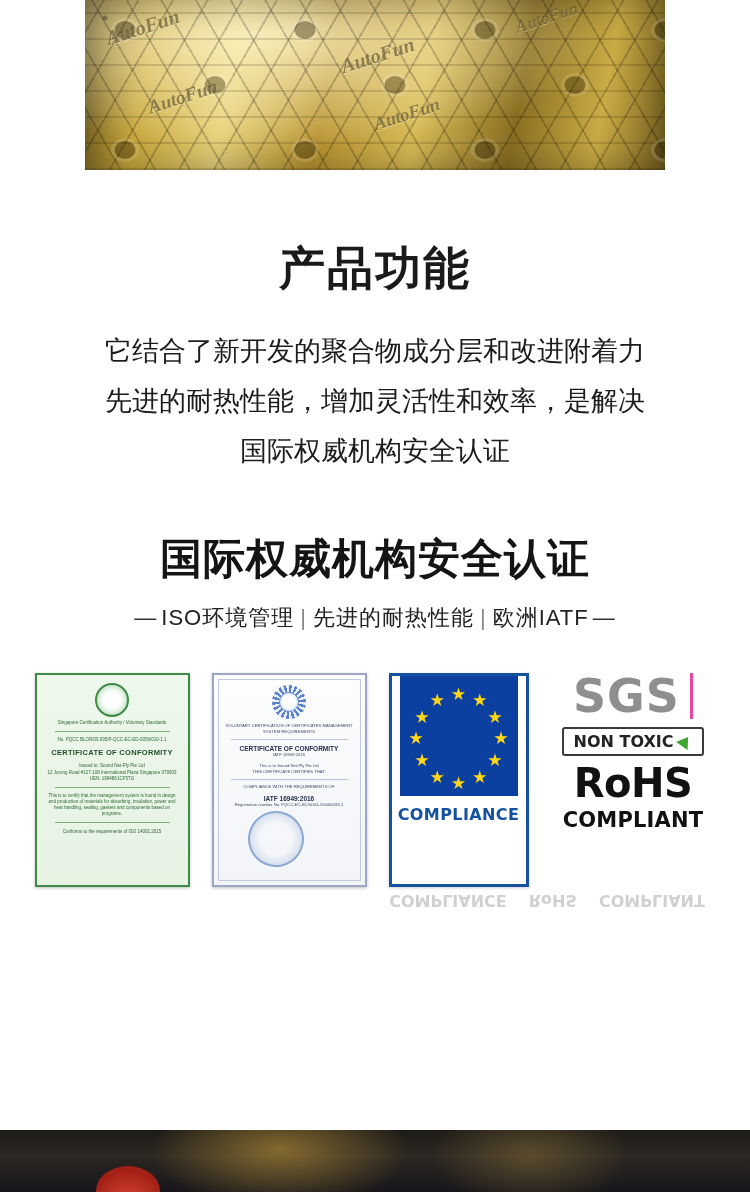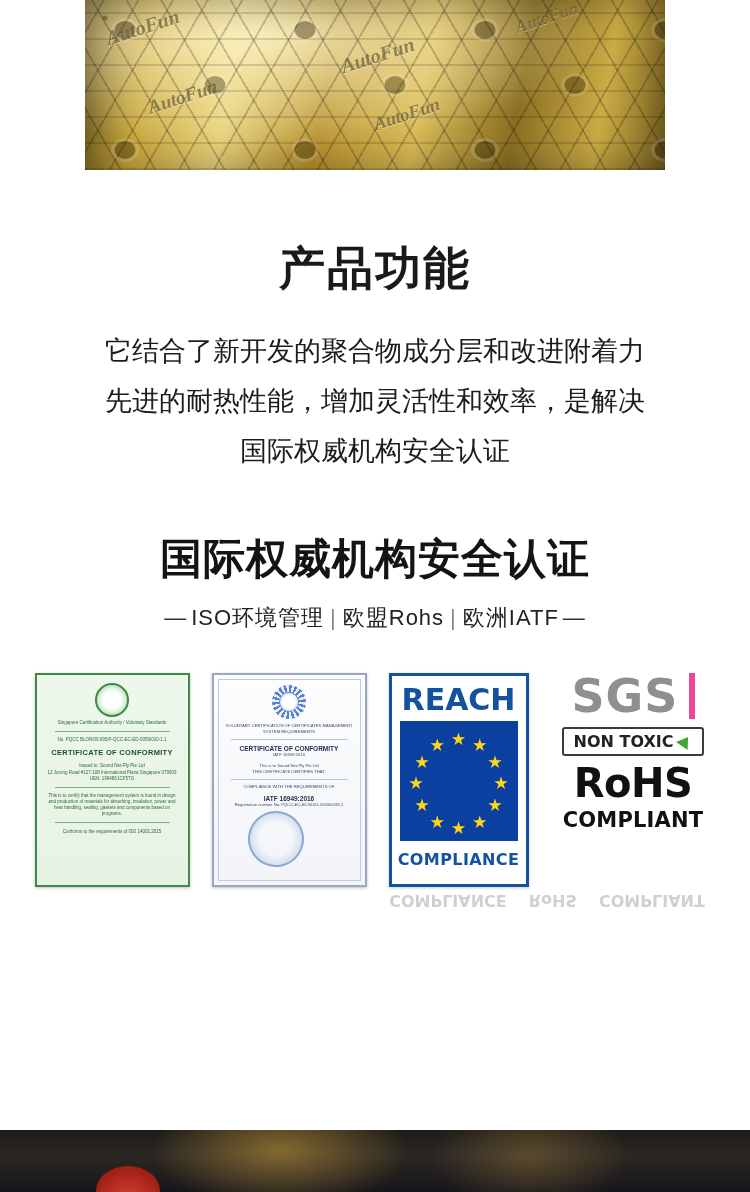--- a/index.html
+++ b/index.html
@@ -255,21 +255,21 @@
     flex-direction: column;
     align-items: center;
     justify-content: flex-start;
     gap: 8px;
   }
   .sgs {
     font-size: 46px;
     font-weight: 800;
     color: #8f8f8f;
     letter-spacing: 1px;
-    border-right: 6px solid #ec4899;
+    border-right: 3px solid #ec4899;
     padding-right: 10px;
     line-height: 1;
     font-family: "DejaVu Sans", sans-serif;
   }
   .nontoxic {
     border: 2px solid #3a3a3a;
     border-radius: 3px;
     padding: 3px 10px;
     font-size: 16px;
     font-weight: 700;
@@ -367,21 +367,21 @@
   <div class="body">
     <p>它结合了新开发的聚合物成分层和改进附着力</p>
     <p>先进的耐热性能，增加灵活性和效率，是解决</p>
     <p>国际权威机构安全认证</p>
   </div>
 </section>
 
 <section class="certs">
   <h2>国际权威机构安全认证</h2>
   <div class="sub">
-    <span class="dash">—</span><span>ISO环境管理</span><span class="sep">|</span><span>欧盟Rohs</span><span class="sep">|</span><span>欧洲IATF</span><span class="dash">—</span>
+    <span class="dash">—</span><span>ISO环境管理</span><span class="sep">|</span><span>先进的耐热性能</span><span class="sep">|</span><span>欧洲IATF</span><span class="dash">—</span>
   </div>
 
   <div class="logo-row">
 
     <div class="logo-cell">
       <div class="cert-green">
         <div class="seal"></div>
         <div class="t1">Singapore Certification Authority / Voluntary Standards</div>
         <div class="rule"></div>
         <div class="t1">No. PQCC BLOR/09.095/P-QCC-EC-ED-0059/010-1.1</div>
@@ -409,21 +409,20 @@
         <div class="rule"></div>
         <div class="t1">COMPLIANCE WITH THE REQUIREMENTS OF</div>
         <div class="t2">IATF 16949:2016</div>
         <div class="t1">Registration number No. PQCC-EC-BC/0001-1/0000039-1</div>
         <div class="stamp"></div>
       </div>
     </div>
 
     <div class="logo-cell">
       <div class="reach">
-        <div class="word">REACH</div>
         <div class="flag">
           <span class="star" style="left:50%;  top:14%;">★</span>
           <span class="star" style="left:68%;  top:19%;">★</span>
           <span class="star" style="left:81%;  top:33%;">★</span>
           <span class="star" style="left:86%;  top:51%;">★</span>
           <span class="star" style="left:81%;  top:69%;">★</span>
           <span class="star" style="left:68%;  top:83%;">★</span>
           <span class="star" style="left:50%;  top:88%;">★</span>
           <span class="star" style="left:32%;  top:83%;">★</span>
           <span class="star" style="left:19%;  top:69%;">★</span>

